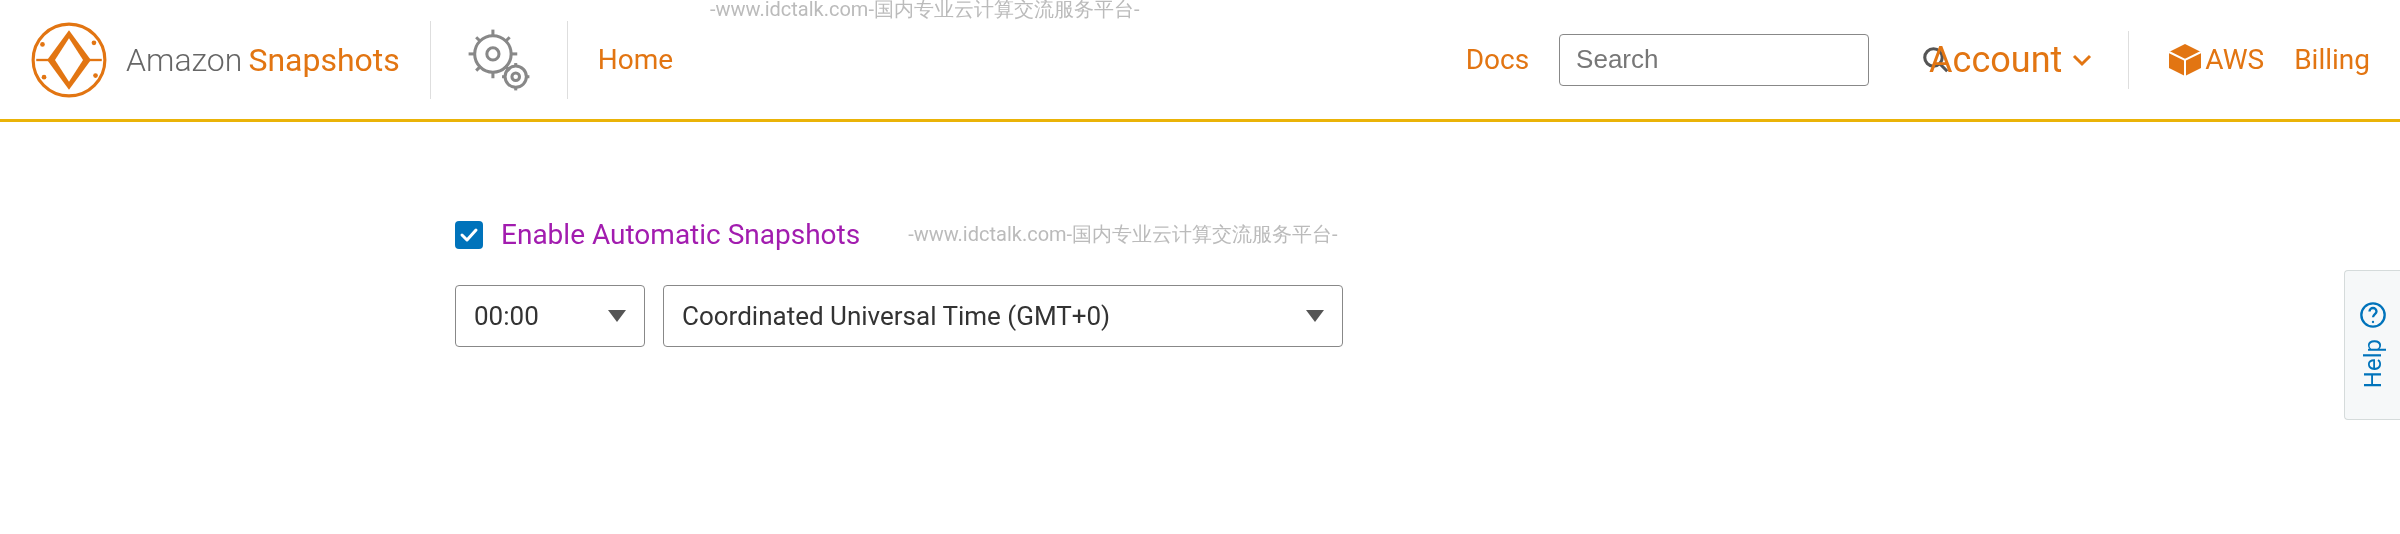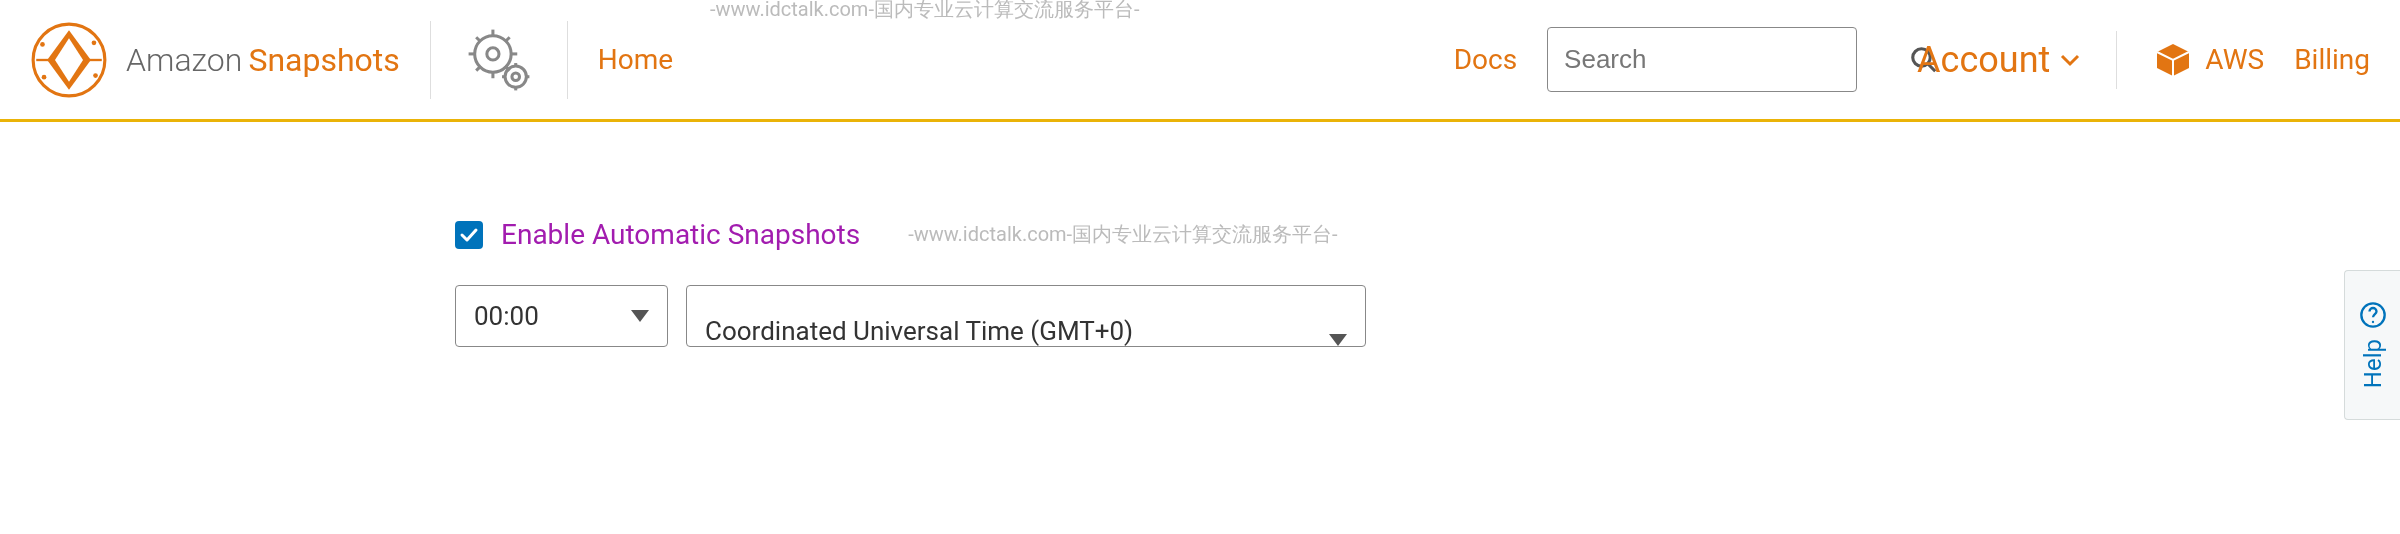--- a/index.html
+++ b/index.html
@@ -67,21 +67,21 @@
     }
 
     .docs-link {
       color: #e27512;
       font-size: 28px;
       cursor: pointer;
     }
 
     .search-box {
       width: 310px;
-      height: 65px;
+      height: 52px;
       border: 1.5px solid #888;
       border-radius: 4px;
       display: flex;
       align-items: center;
       padding: 0 16px;
       gap: 10px;
     }
     .search-input {
       flex: 1;
       border: none;
@@ -102,21 +102,20 @@
       gap: 10px;
       cursor: pointer;
       margin-left: 30px;
     }
 
     .aws-link {
       color: #e27512;
       font-size: 28px;
       display: flex;
       align-items: center;
-      gap: 12px;
       cursor: pointer;
     }
 
     .billing-link {
       color: #e27512;
       font-size: 28px;
       cursor: pointer;
     }
 
     
@@ -174,27 +173,26 @@
       display: flex;
       align-items: center;
       padding: 0 18px;
       gap: 20px;
       font-size: 26px;
       color: #333;
       cursor: pointer;
       background: #fff;
     }
     .select-box.time {
-      width: 213px;
+      width: 190px;
       justify-content: space-between;
     }
     .select-box.tz {
       width: 680px;
       justify-content: space-between;
-      align-items: flex-end;
     }
 
     
     .help-tab {
       position: absolute;
       right: 0;
       top: 270px;
       width: 56px;
       height: 150px;
       background: #f6f8f9;

